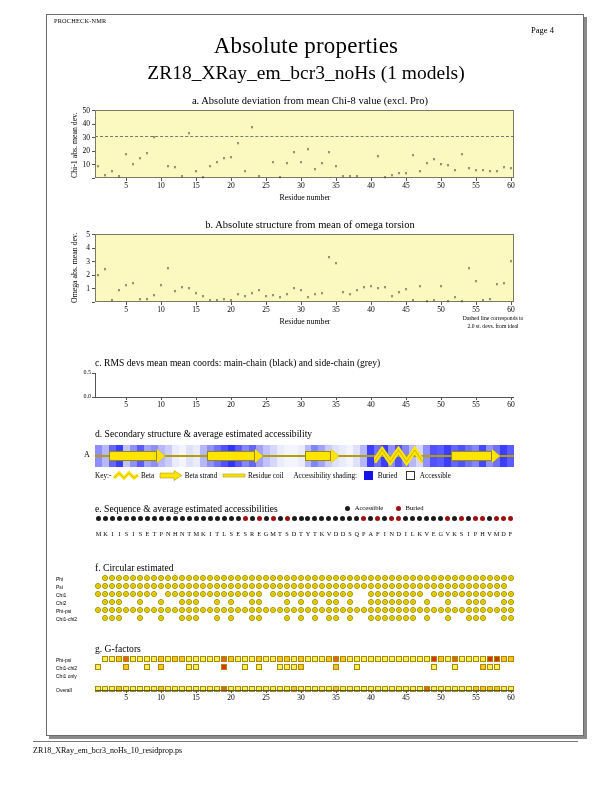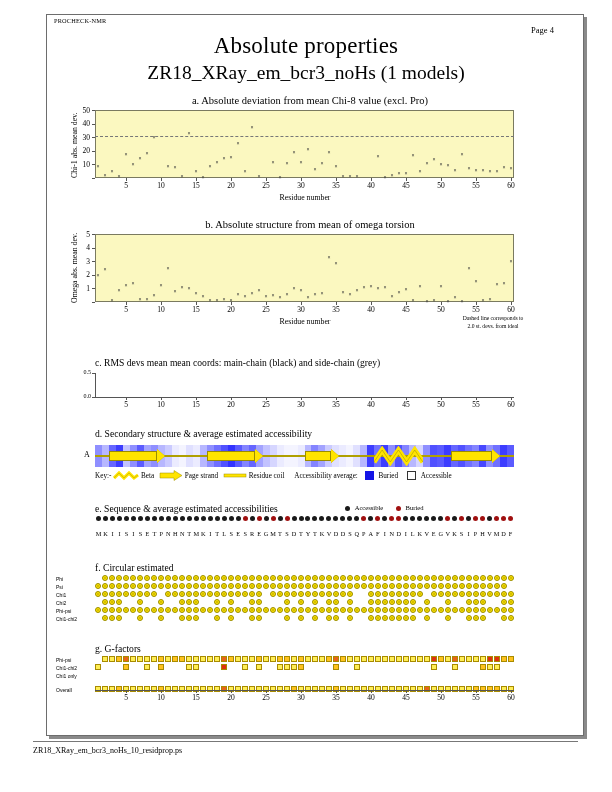--- a/index.html
+++ b/index.html
@@ -401,26 +401,26 @@
 <div class="keyrow">
   <span>Key:-</span>
   <svg width="26" height="11" style="vertical-align:middle">
     <polyline points="1,8 6,3 11,8 16,3 21,8 25,5" fill="none" stroke="#ffe400" stroke-width="3.2"></polyline>
     <polyline points="1,8 6,3 11,8 16,3 21,8 25,5" fill="none" stroke="#9a8c00" stroke-width="0.4"></polyline>
   </svg>
   <span>Beta</span>
   <svg width="24" height="11" style="vertical-align:middle;margin-left:3px">
     <polygon points="1,3 15,3 15,0.5 23,5.5 15,10.5 15,8 1,8" fill="#ffe400" stroke="#9a8c00" stroke-width="0.5"></polygon>
   </svg>
-  <span>Page strand</span>
+  <span>Beta strand</span>
   <svg width="24" height="11" style="vertical-align:middle;margin-left:3px">
     <rect x="1" y="4" width="22" height="3" fill="#ffe400" stroke="#9a8c00" stroke-width="0.5"></rect>
   </svg>
   <span>Residue coil</span>
-  <span style="margin-left:8px">Accessibility average:</span>
+  <span style="margin-left:8px">Accessibility shading:</span>
   <span class="kbox" style="background:#1414e6;margin-left:5px;"></span>
   <span style="margin-left:3px">Buried</span>
   <span class="kbox" style="background:#fff;border:1px solid #333;margin-left:7px;"></span>
   <span style="margin-left:3px">Accessible</span>
 </div>
 
 <div class="sectitle" style="left:95px;top:503px;">e. Sequence &amp; average estimated accessibilities</div>
 <div style="position:absolute;left:345px;top:504px;font-size:6.6px;white-space:nowrap;">
   <span style="display:inline-block;width:5px;height:5px;border-radius:50%;background:#1a1a1a;vertical-align:middle;"></span>
   <span style="margin-left:3px">Accessible</span>

